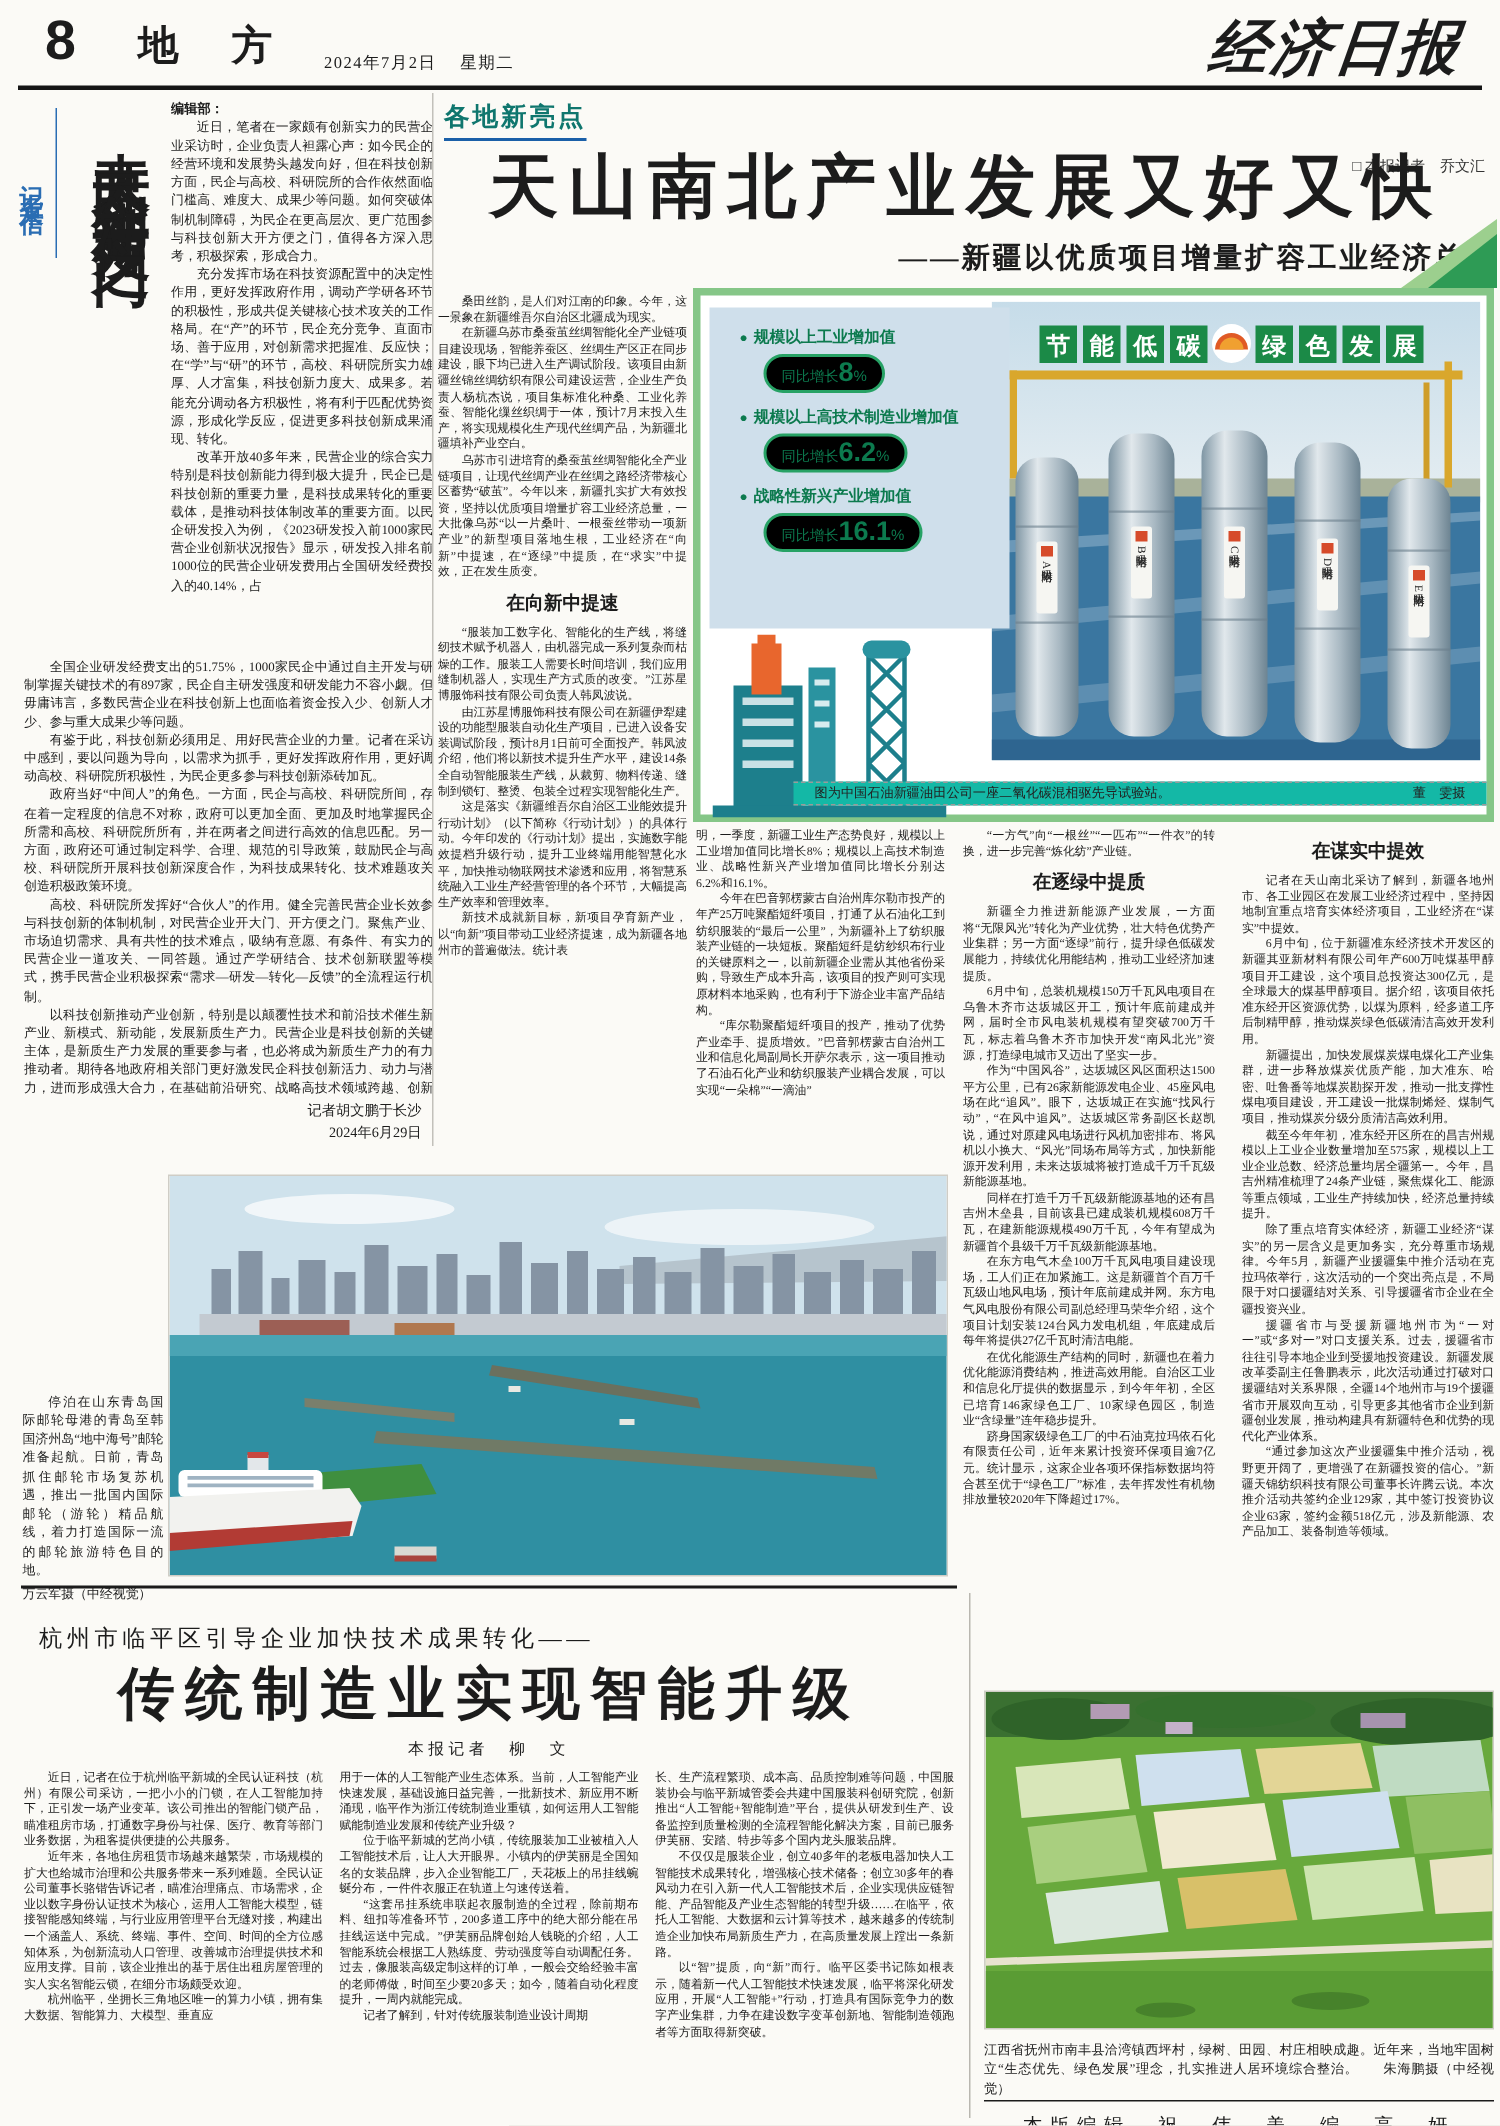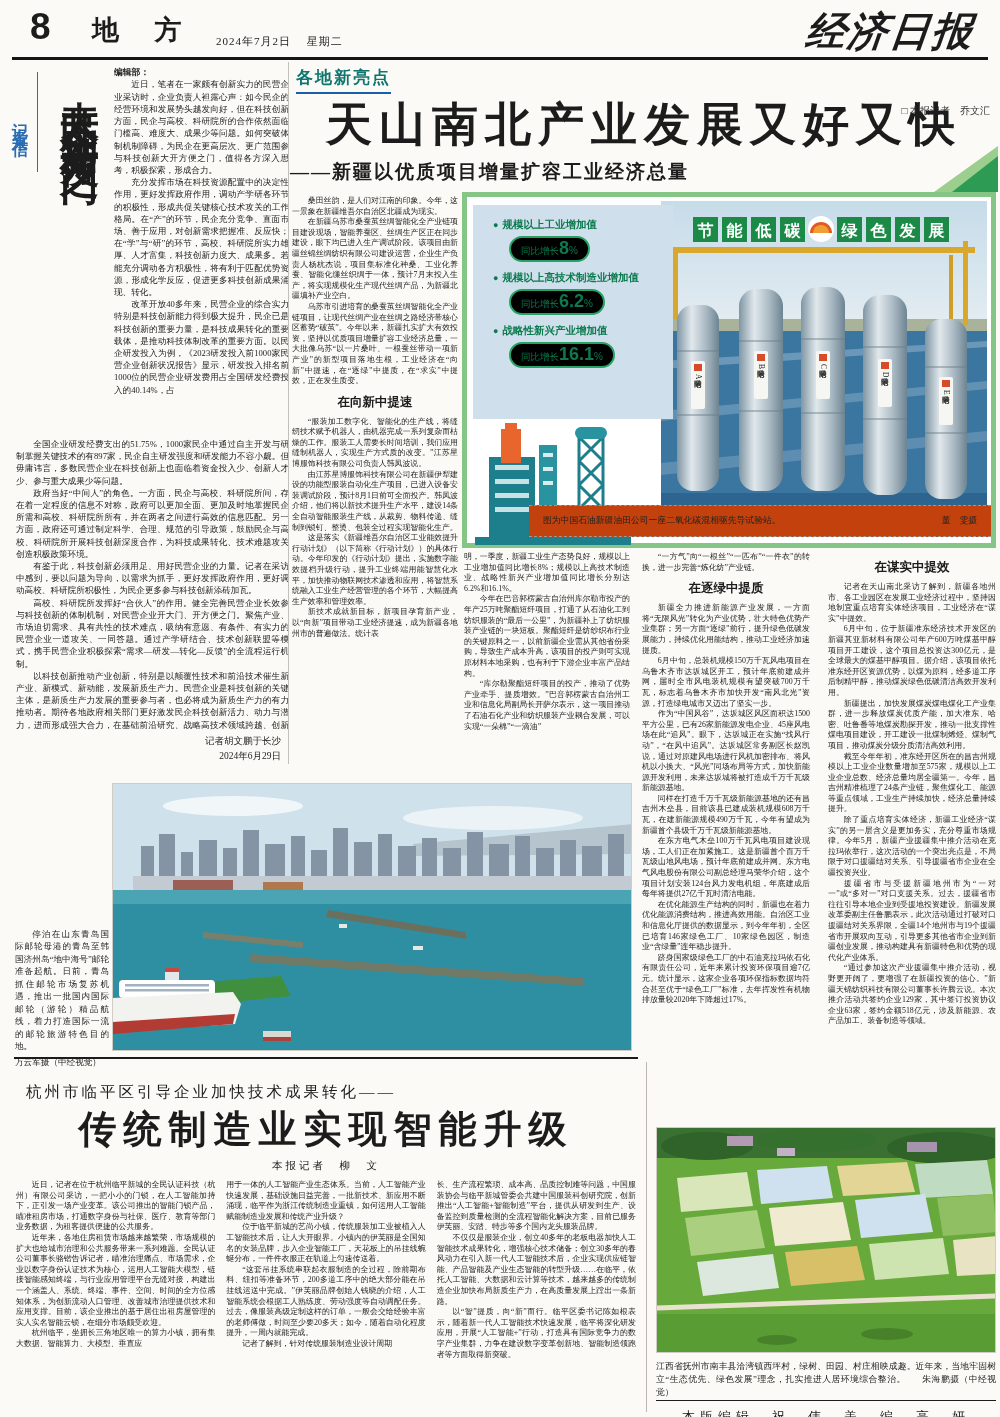--- a/index.html
+++ b/index.html
@@ -37,21 +37,21 @@
 
   
   .main{position:absolute;left:290px;top:60px;width:708px;height:1058px;}
   .kicker{position:absolute;left:6px;top:6px;font-family:"Liberation Sans",sans-serif;
           font-size:17px;font-weight:bold;color:#0f766e;border-bottom:2px solid #1a5fa8;
           padding-bottom:3px;letter-spacing:2px;}
   .reporter{position:absolute;right:8px;top:12px;font-size:10px;color:#333;margin-top:32px;}
   .headline{position:absolute;left:0;top:34px;width:100%;text-align:center;
             font-family:"Liberation Sans",sans-serif;font-size:46px;font-weight:bold;
             letter-spacing:7px;white-space:nowrap;}
-  .subhead{position:absolute;left:0;top:99px;width:100%;text-align:left;
+  .subhead{position:absolute;left:0;top:99px;width:100%;text-align:right;
            font-size:19px;font-weight:bold;letter-spacing:2px;}
   .tri-light{position:absolute;right:0;top:86px;width:0;height:0;
              border-bottom:46px solid #9ccf8e;border-left:64px solid transparent;}
   .tri-dark{position:absolute;right:0;top:96px;width:0;height:0;
             border-bottom:36px solid #2e9b55;border-left:46px solid transparent;}
 
   .body-col{position:absolute;overflow:hidden;}
   .body-col p.para{margin:0;font-size:7.9px;line-height:1.34;text-align:justify;text-indent:2em;}
   .body-col.carry p.para:first-child{text-indent:0;}
   .sec-head{font-family:"Liberation Sans",sans-serif;font-size:12.5px;font-weight:bold;
@@ -73,24 +73,24 @@
   .stat-label{font-family:"Liberation Sans",sans-serif;font-size:10.5px;font-weight:bold;
               color:#0c7a4e;}
   .stat-label .dot{color:#0c7a4e;margin-right:4px;font-size:9px;}
   .stat-pill{display:inline-block;margin:4px 0 0 16px;background:#000000;border:2px solid #27a265;
              border-radius:14px;padding:0 10px 1px;color:#0c7a4e;
              font-family:"Liberation Sans",sans-serif;font-size:9.5px;}
   .stat-pill b{font-size:18px;letter-spacing:0;}
   .stat-pill span.unit{font-size:10px;}
   .info-photo{position:absolute;right:4px;top:4px;width:326px;height:306px;overflow:hidden;}
   .info-factory{position:absolute;left:8px;top:226px;width:156px;height:122px;}
-  .info-cap{position:absolute;left:62px;bottom:6px;width:462px;height:32px;
+  .info-cap{position:absolute;left:62px;bottom:6px;width:462px;height:16px;
             border-top:1px dashed #9a9a9a;border-bottom:1px dashed #9a9a9a;
             display:flex;align-items:center;justify-content:space-between;
-            padding:0 14px;font-size:8.8px;color:#222;background:#c2410c;margin-top:48px;}
+            padding:0 14px;font-size:8.8px;color:#222;background:#14b8a6;margin-top:48px;}
 
   
   .harbor-cap{position:absolute;left:15px;top:928px;width:94px;font-size:8.6px;line-height:1.45;
               text-align:justify;}
   .harbor-cap .cap-body{text-indent:2em;}
   .harbor-credit{margin-top:3px;text-indent:0;}
   .harbor-photo{position:absolute;left:112px;top:783px;width:520px;height:268px;
                 border:1px solid #cfcdc6;overflow:hidden;}
 
   .rule-bottom{position:absolute;left:14px;top:1057px;width:624px;height:2px;background:#1b1b1b;}
@@ -142,22 +142,22 @@
       <div class="salut" data-name="letter-salutation">编辑部：</div>
       <div data-name="letter-top-paragraphs">
           <p class="para" data-name="paragraph">近日，笔者在一家颇有创新实力的民营企业采访时，企业负责人袒露心声：如今民企的经营环境和发展势头越发向好，但在科技创新方面，民企与高校、科研院所的合作依然面临门槛高、难度大、成果少等问题。如何突破体制机制障碍，为民企在更高层次、更广范围参与科技创新大开方便之门，值得各方深入思考，积极探索，形成合力。</p>
           <p class="para" data-name="paragraph">充分发挥市场在科技资源配置中的决定性作用，更好发挥政府作用，调动产学研各环节的积极性，形成共促关键核心技术攻关的工作格局。在“产”的环节，民企充分竞争、直面市场、善于应用，对创新需求把握准、反应快；在“学”与“研”的环节，高校、科研院所实力雄厚、人才富集，科技创新力度大、成果多。若能充分调动各方积极性，将有利于匹配优势资源，形成化学反应，促进更多科技创新成果涌现、转化。</p>
           <p class="para" data-name="paragraph">改革开放40多年来，民营企业的综合实力特别是科技创新能力得到极大提升，民企已是科技创新的重要力量，是科技成果转化的重要载体，是推动科技体制改革的重要方面。以民企研发投入为例，《2023研发投入前1000家民营企业创新状况报告》显示，研发投入排名前1000位的民营企业研发费用占全国研发经费投入的40.14%，占</p>
         </div>
     </div>
     <div class="letter-bottomtext" data-name="letter-text-bottom">
       <div class="carry" data-name="letter-bottom-paragraphs">
           <p class="para" data-name="paragraph">全国企业研发经费支出的51.75%，1000家民企中通过自主开发与研制掌握关键技术的有897家，民企自主研发强度和研发能力不容小觑。但毋庸讳言，多数民营企业在科技创新上也面临着资金投入少、创新人才少、参与重大成果少等问题。</p>
+          <p class="para" data-name="paragraph">有鉴于此，科技创新必须用足、用好民营企业的力量。记者在采访中感到，要以问题为导向，以需求为抓手，更好发挥政府作用，更好调动高校、科研院所积极性，为民企更多参与科技创新添砖加瓦。</p>
           <p class="para" data-name="paragraph">政府当好“中间人”的角色。一方面，民企与高校、科研院所间，存在着一定程度的信息不对称，政府可以更加全面、更加及时地掌握民企所需和高校、科研院所所有，并在两者之间进行高效的信息匹配。另一方面，政府还可通过制定科学、合理、规范的引导政策，鼓励民企与高校、科研院所开展科技创新深度合作，为科技成果转化、技术难题攻关创造积极政策环境。</p>
-          <p class="para" data-name="paragraph">有鉴于此，科技创新必须用足、用好民营企业的力量。记者在采访中感到，要以问题为导向，以需求为抓手，更好发挥政府作用，更好调动高校、科研院所积极性，为民企更多参与科技创新添砖加瓦。</p>
           <p class="para" data-name="paragraph">高校、科研院所发挥好“合伙人”的作用。健全完善民营企业长效参与科技创新的体制机制，对民营企业开大门、开方便之门。聚焦产业、市场迫切需求、具有共性的技术难点，吸纳有意愿、有条件、有实力的民营企业一道攻关、一同答题。通过产学研结合、技术创新联盟等模式，携手民营企业积极探索“需求—研发—转化—反馈”的全流程运行机制。</p>
           <p class="para" data-name="paragraph">以科技创新推动产业创新，特别是以颠覆性技术和前沿技术催生新产业、新模式、新动能，发展新质生产力。民营企业是科技创新的关键主体，是新质生产力发展的重要参与者，也必将成为新质生产力的有力推动者。期待各地政府相关部门更好激发民企科技创新活力、动力与潜力，进而形成强大合力，在基础前沿研究、战略高技术领域跨越、创新驱动引领高质量发展、科技体制改革等方面不断取得新的成绩。</p>
         </div>
     </div>
     <div class="letter-sig" data-name="letter-signature">
       <div data-name="signature-name">记者胡文鹏于长沙</div>
       <div data-name="signature-date">2024年6月29日</div>
     </div>
   </div>
   <div class="vdiv-main" data-name="column-divider"></div>

